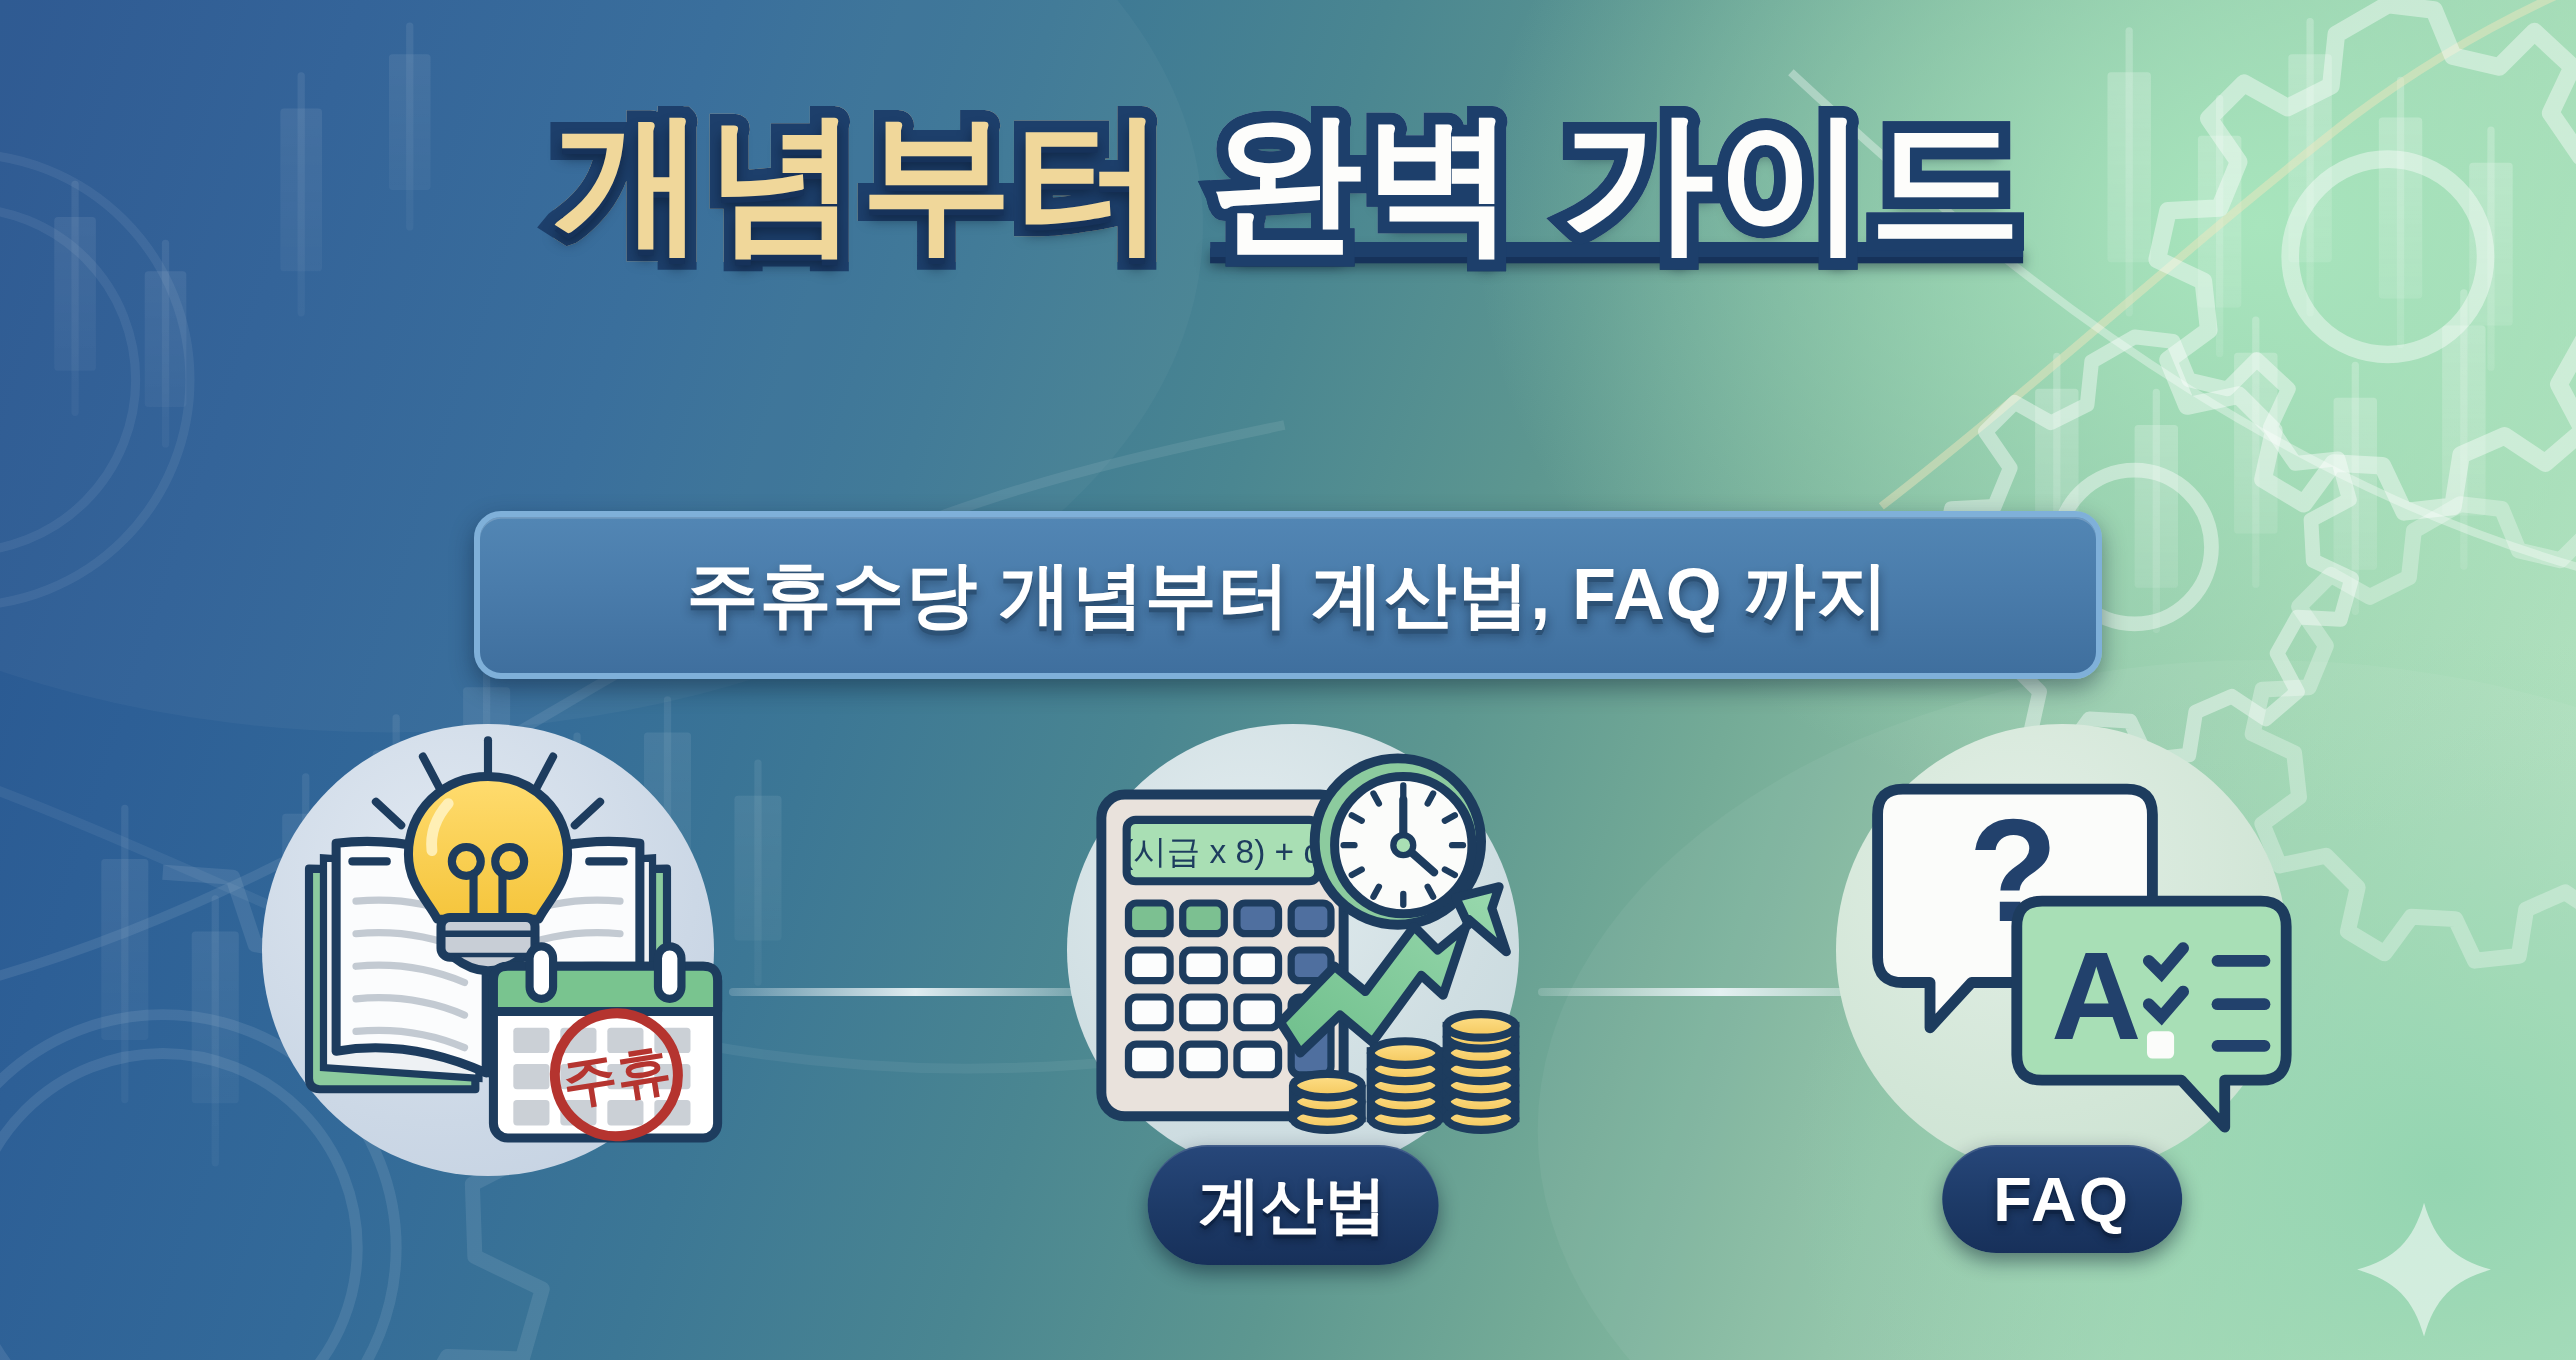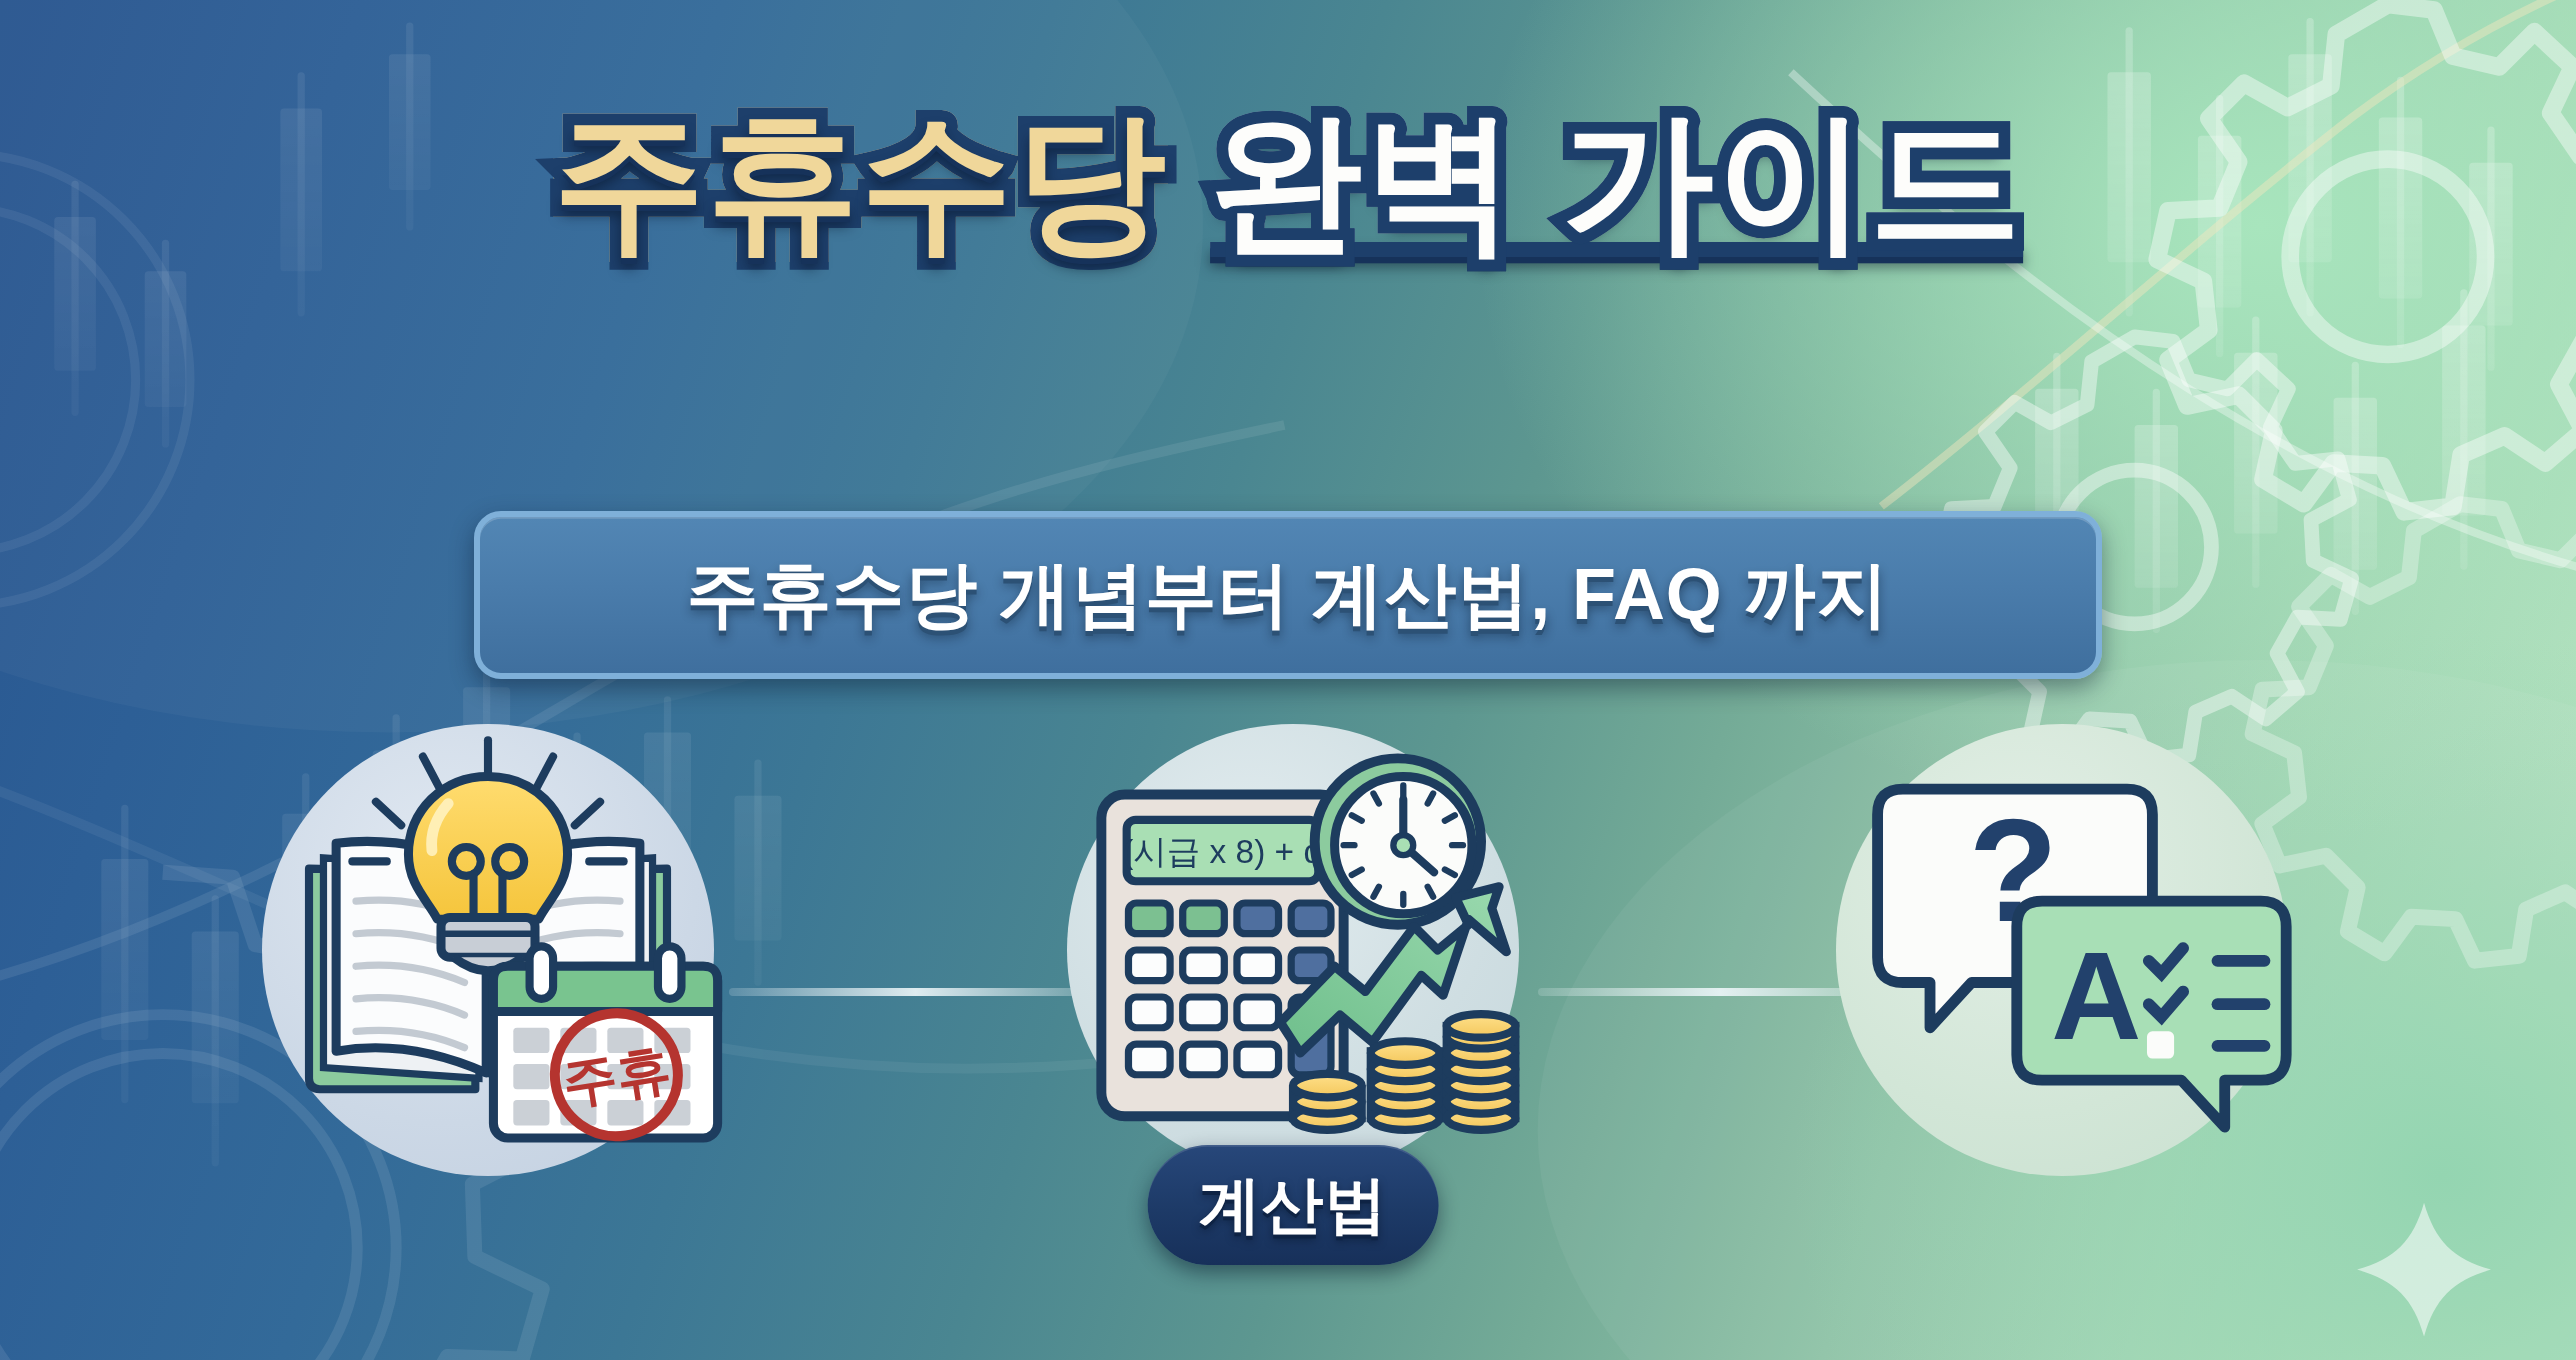--- a/index.html
+++ b/index.html
@@ -238,21 +238,21 @@
         </g>
 
         <path d="M2680,1330 C2692,1372 2712,1392 2754,1404 C2712,1416 2692,1436 2680,1478
                  C2668,1436 2648,1416 2606,1404 C2648,1392 2668,1372 2680,1330 Z" fill="#ffffff" fill-opacity=".55"></path>
       </g>
     </svg>
   </div>
 
   <div id="title-block">
     <div class="title-line">
-      <span class="t-gold">주휴수당</span><span style="display:inline-block;width:42px;"></span><span class="t-white">완벽 가이드</span>
+      <span class="t-gold">개념부터</span><span style="display:inline-block;width:42px;"></span><span class="t-white">완벽 가이드</span>
     </div>
   </div>
 
   <div id="subtitle-bar">
     <span id="subtitle-text">주휴수당 개념부터 계산법, FAQ 까지</span>
   </div>
 
   <div id="steps">
 
     <div class="connector" id="connector-1"></div>
@@ -466,17 +466,20 @@
               <path d="M346,262 L360,276 L384,248"></path>
               <path d="M346,310 L360,324 L384,296"></path>
               <path d="M422,262 L474,262"></path>
               <path d="M422,310 L474,310"></path>
               <path d="M422,356 L474,356"></path>
             </g>
             <rect x="344" y="340" width="30" height="30" rx="6" fill="#fbfcfa"></rect>
           </g>
         </svg>
       </div>
+      <div class="pill" id="pill-3">
+        <span>FAQ</span>
+      </div>
     </div>
 
   </div>
 </div>
 
 
 </body></html>

